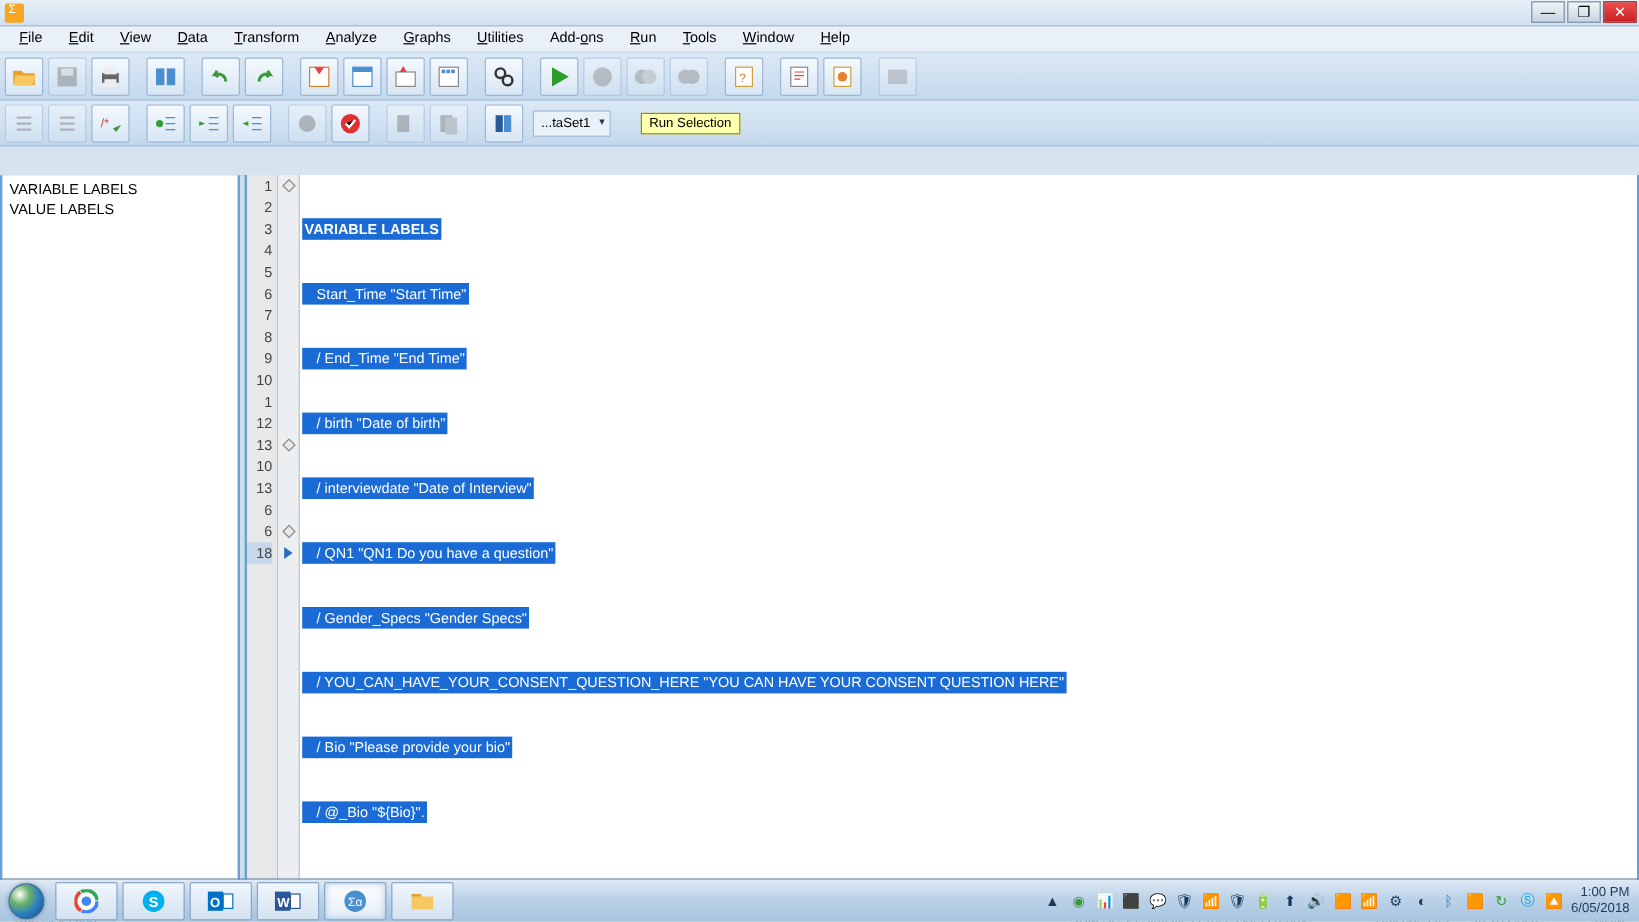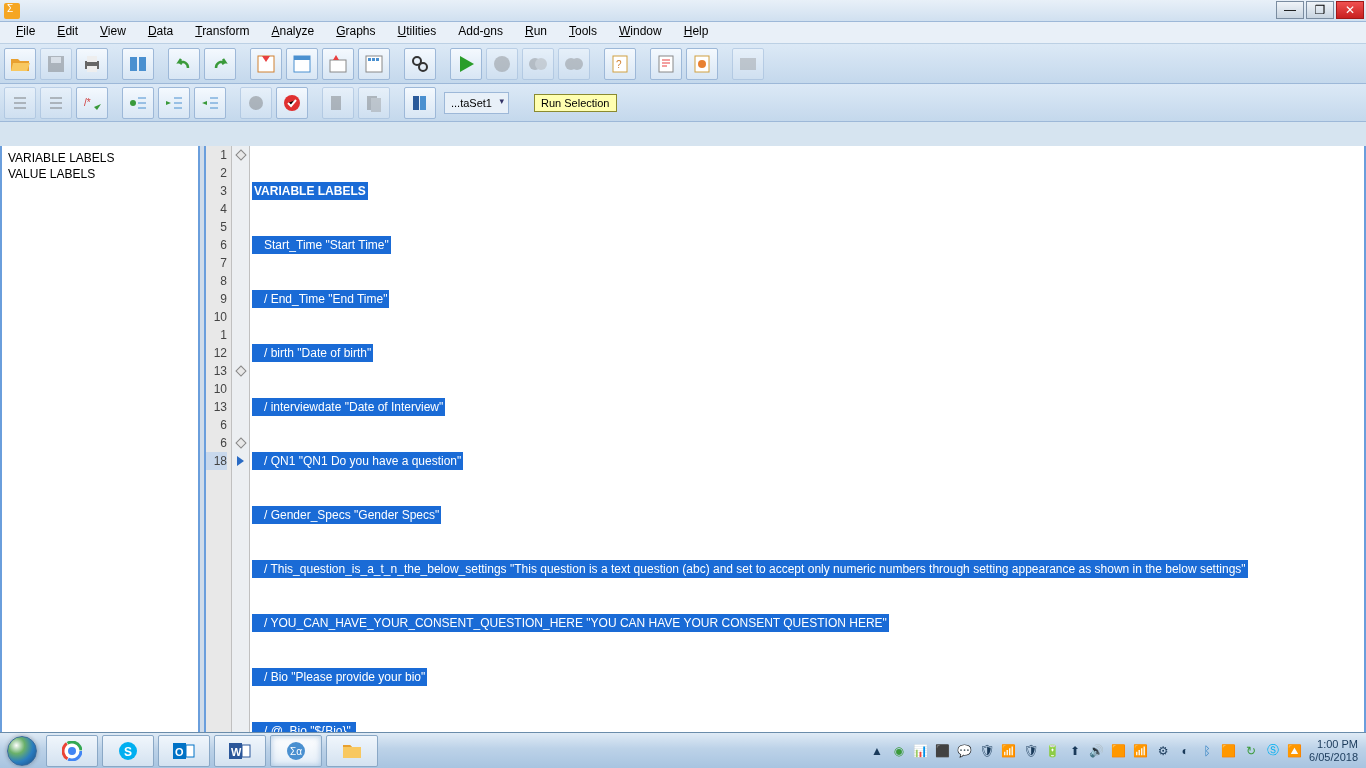--- a/index.html
+++ b/index.html
@@ -346,21 +346,20 @@
           </div>
       </div>
       <div class="code">
         <div class="ln"><span class="hl cmd">VARIABLE LABELS</span></div>
         <div class="ln"><span class="hl">   Start_Time "Start Time"</span></div>
         <div class="ln"><span class="hl">   / End_Time "End Time"</span></div>
         <div class="ln"><span class="hl">   / birth "Date of birth"</span></div>
         <div class="ln"><span class="hl">   / interviewdate "Date of Interview"</span></div>
         <div class="ln"><span class="hl">   / QN1 "QN1 Do you have a question"</span></div>
         <div class="ln"><span class="hl">   / Gender_Specs "Gender Specs"</span></div>
-        <div class="ln"><span class="hl">   / This_question_is_a_t_n_the_below_settings "This question is a text question (abc) and set to accept only numeric numbers through setting appearance as shown in the below settings"</span></div>
         <div class="ln"><span class="hl">   / YOU_CAN_HAVE_YOUR_CONSENT_QUESTION_HERE "YOU CAN HAVE YOUR CONSENT QUESTION HERE"</span></div>
         <div class="ln"><span class="hl">   / Bio "Please provide your bio"</span></div>
         <div class="ln"><span class="hl">   / @_Bio "${Bio}".</span></div>
         
         
         
         
         
         
         

